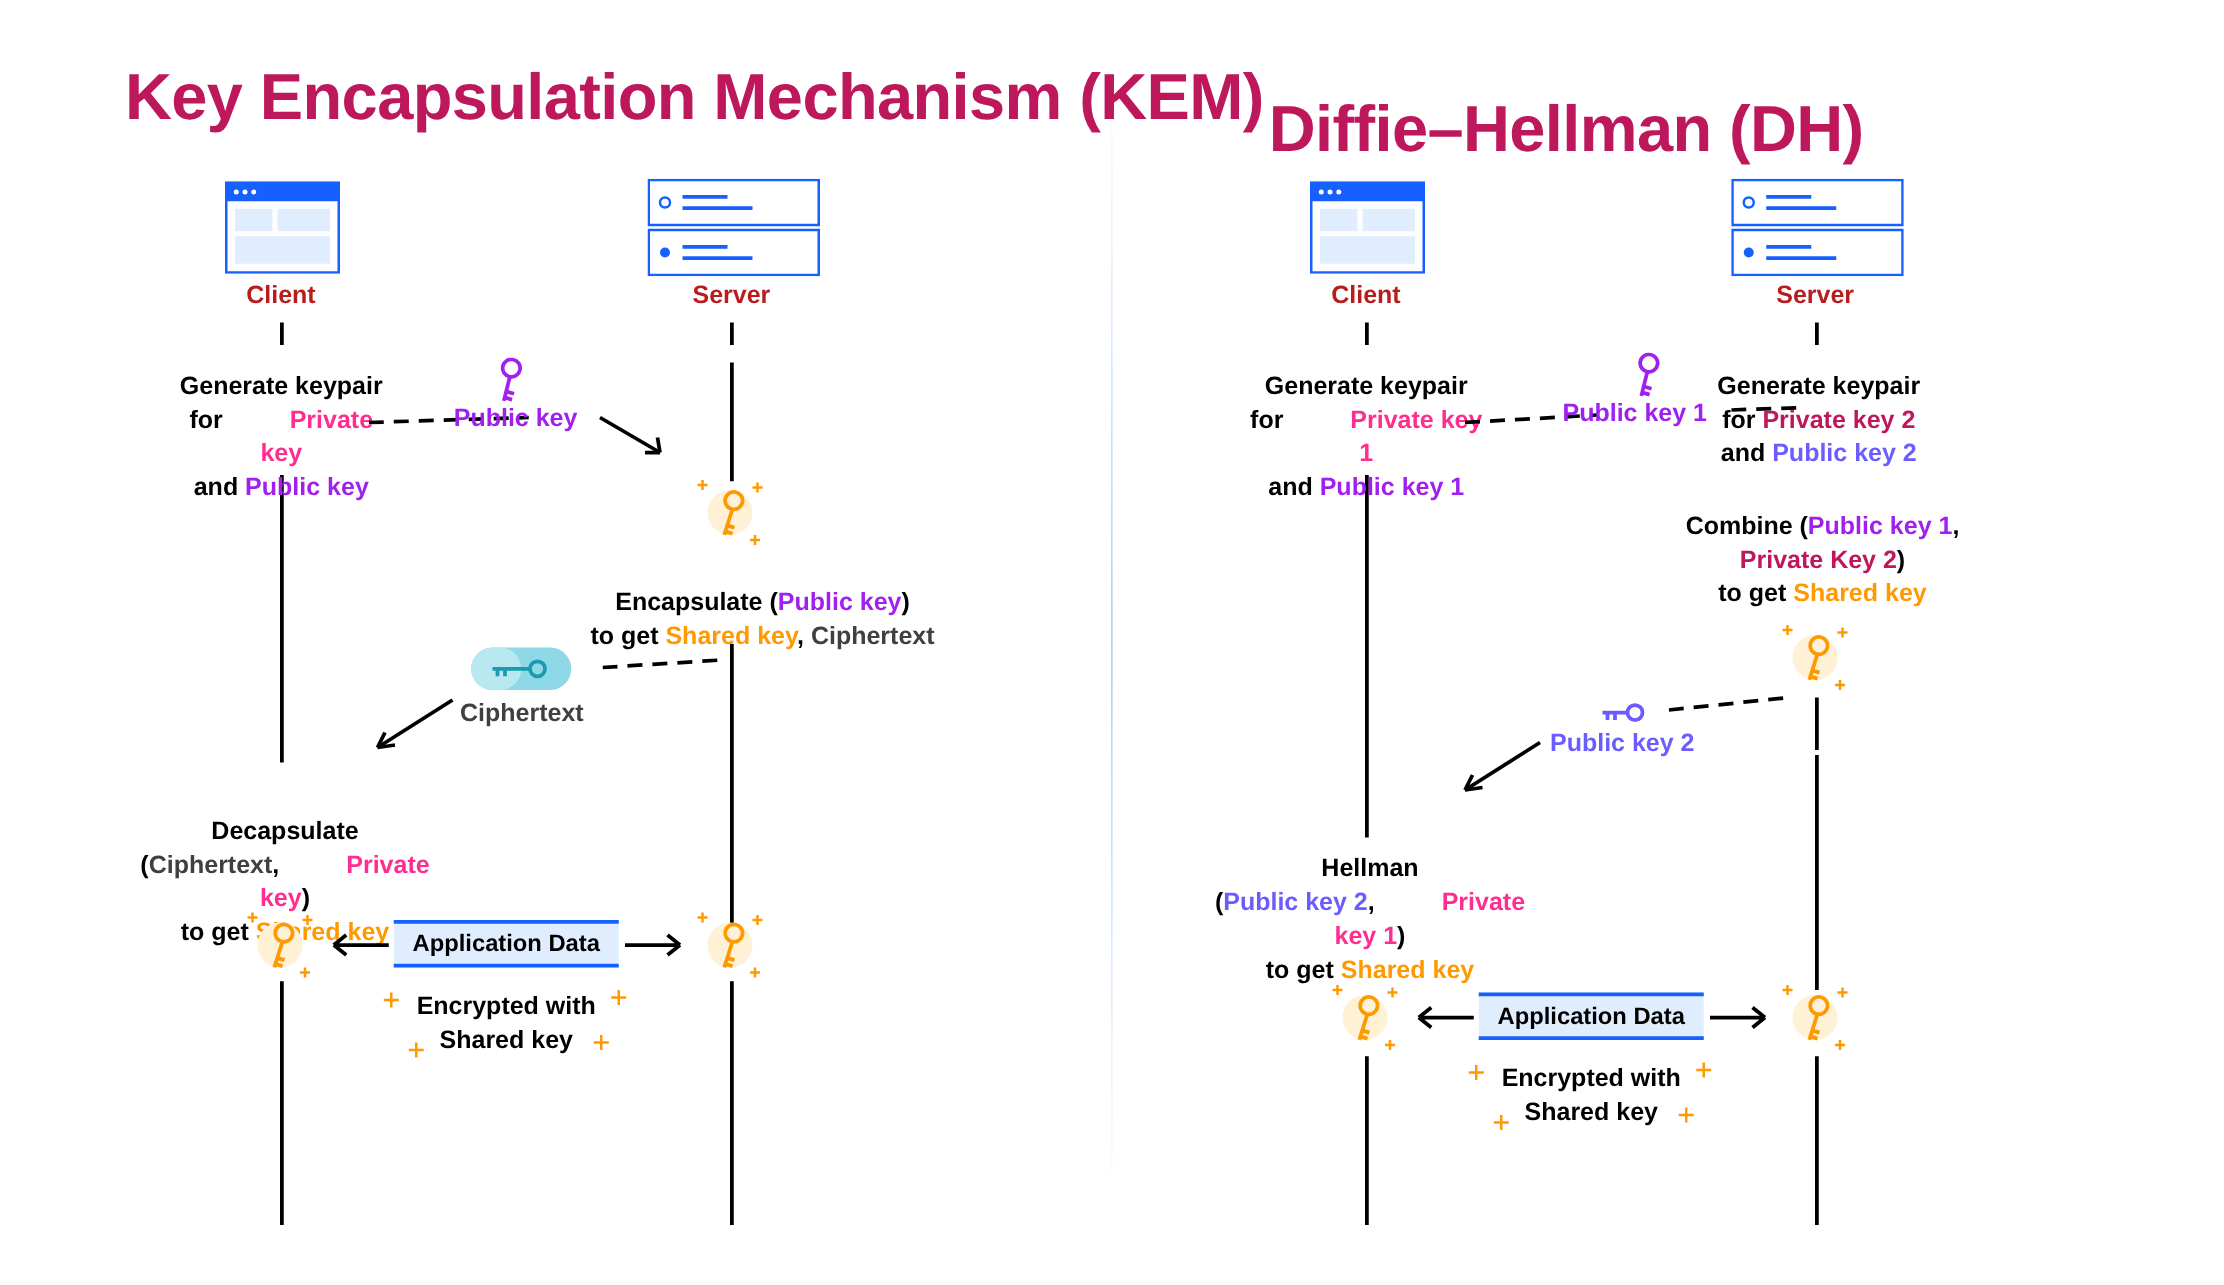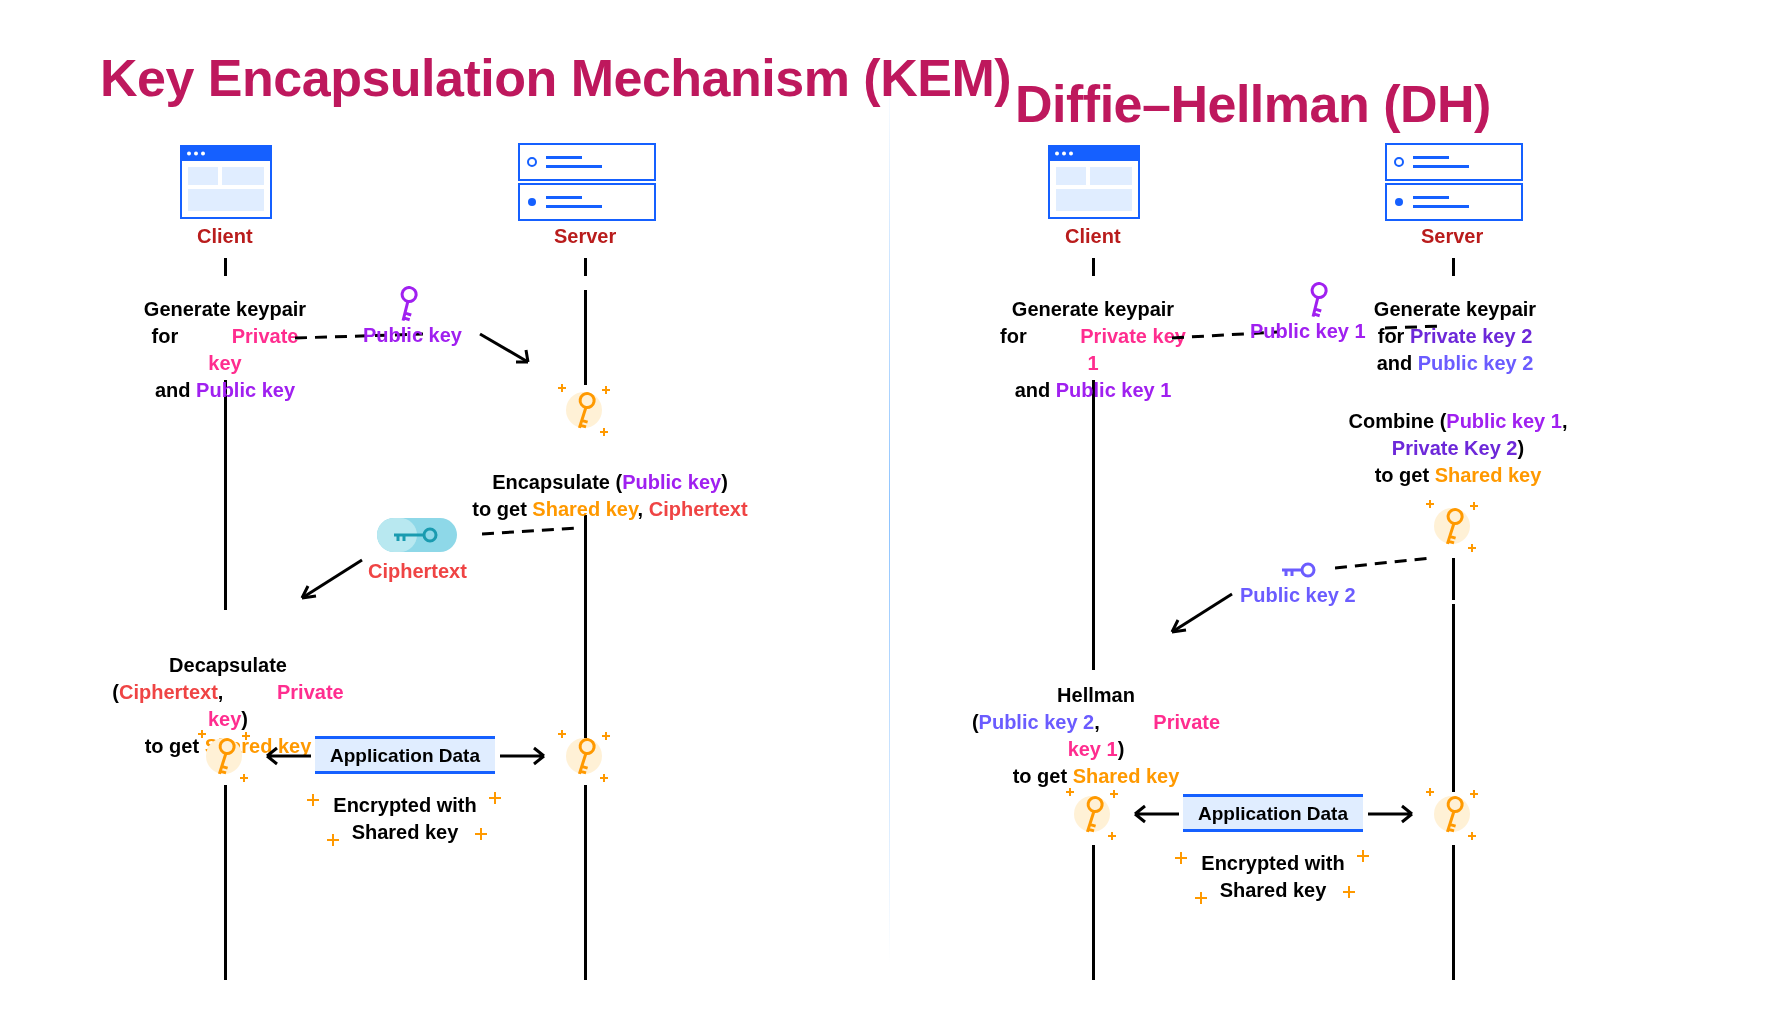--- a/index.html
+++ b/index.html
@@ -31,23 +31,23 @@
     position: absolute;
     font-size: 20px;
     font-weight: 700;
     color: #000;
     text-align: center;
     line-height: 1.35;
   }
   .c-pink   { color: #ff2d8f; margin-left: 48px; }
   .c-purple { color: #a020f0; }
   .c-orange { color: #ff9900; }
-  .c-teal   { color: #ef4444; }
+  .c-teal   { color: #404040; }
   .c-violet { color: #6b5cff; }
-  .c-green  { color: #6d28d9; }
+  .c-green  { color: #be185d; }
   .divider {
     position: absolute;
     top: 65px;
     left: 889px;
     width: 1px;
     height: 900px;
     background: linear-gradient(to bottom, rgba(180,220,255,0) 0%, rgba(140,195,255,1) 50%, rgba(180,220,255,0) 100%);
   }
   .vline {
     position: absolute;

